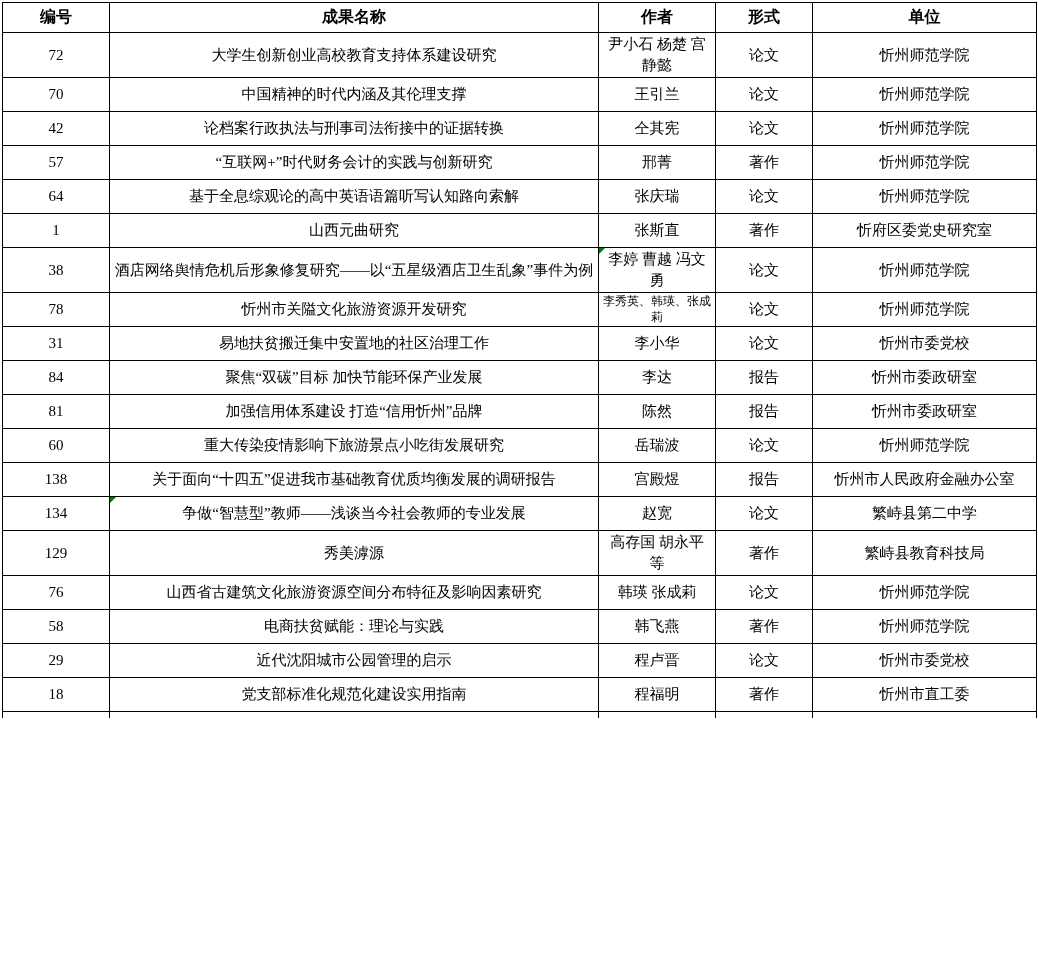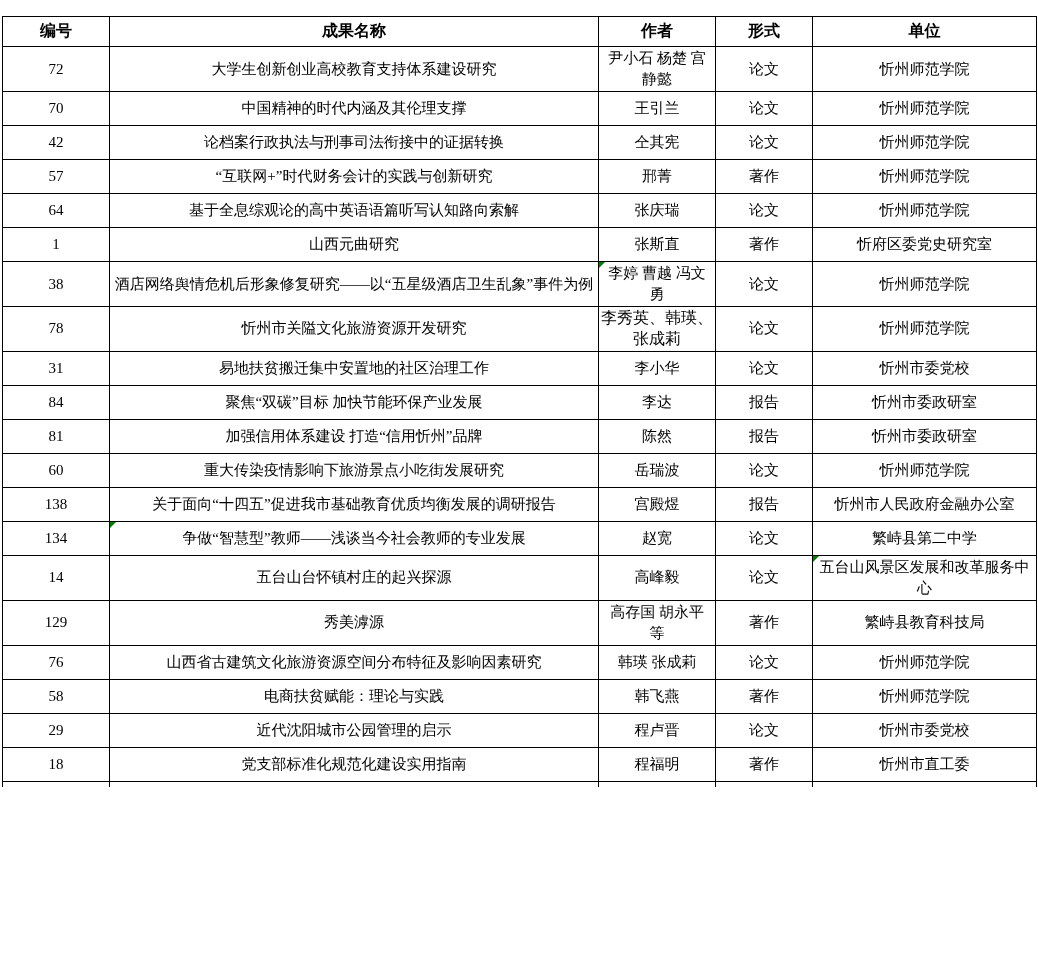--- a/index.html
+++ b/index.html
@@ -5,39 +5,39 @@
   html, body {
     margin: 0; padding: 0;
     width: 1038px; height: 964px;
     overflow: hidden;
     background: #ffffff;
   }
   table.results {
     border-collapse: collapse;
     table-layout: fixed;
     width: 1034px;
-    margin: 16px 0 0 2px;
+    margin: 2px 0 0 2px;
     font-family: "Liberation Serif", "DejaVu Serif", serif;
     color: #000;
   }
   th, td {
     border: 1px solid #000;
     text-align: center;
     vertical-align: middle;
     padding: 1px 2px;
     position: relative;
     font-size: 15px;
     line-height: 1.4;
     word-break: break-all;
     overflow: hidden;
   }
   thead tr { height: 30px; }
   th { font-weight: bold; font-size: 16px; }
   tbody tr { height: 34px; }
-  td.small-text { font-size: 16px; line-height: 1.3; }
+  td.small-text { font-size: 12px; line-height: 1.3; }
   .comment-flag {
     position: absolute;
     top: 0; left: 0;
     width: 0; height: 0;
     border-top: 6px solid #007d00;
     border-right: 6px solid transparent;
   }
   tr.partial { height: 6px; }
   tr.partial td { border-bottom: none; }
 </style>
@@ -154,27 +154,20 @@
         <td class="col-unit"><span>忻州市人民政府金融办公室</span></td>
       </tr>
       <tr>
         <td class="col-id"><span>134</span></td>
         <td class="col-name"><span class="comment-flag"></span><span>争做“智慧型”教师——浅谈当今社会教师的专业发展</span></td>
         <td class="col-authors"><span>赵宽</span></td>
         <td class="col-form"><span>论文</span></td>
         <td class="col-unit"><span>繁峙县第二中学</span></td>
       </tr>
       <tr>
-        <td class="col-id"><span>14</span></td>
-        <td class="col-name"><span>五台山台怀镇村庄的起兴探源</span></td>
-        <td class="col-authors"><span>高峰毅</span></td>
-        <td class="col-form"><span>论文</span></td>
-        <td class="col-unit"><span class="comment-flag"></span><span>五台山风景区发展和改革服务中心</span></td>
-      </tr>
-      <tr>
         <td class="col-id"><span>129</span></td>
         <td class="col-name"><span>秀美滹源</span></td>
         <td class="col-authors"><span>高存国 胡永平 等</span></td>
         <td class="col-form"><span>著作</span></td>
         <td class="col-unit"><span>繁峙县教育科技局</span></td>
       </tr>
       <tr>
         <td class="col-id"><span>76</span></td>
         <td class="col-name"><span>山西省古建筑文化旅游资源空间分布特征及影响因素研究</span></td>
         <td class="col-authors"><span>韩瑛 张成莉</span></td>

